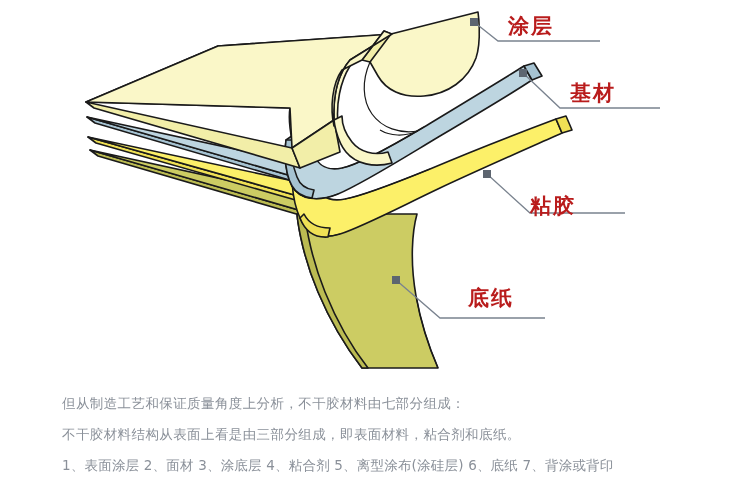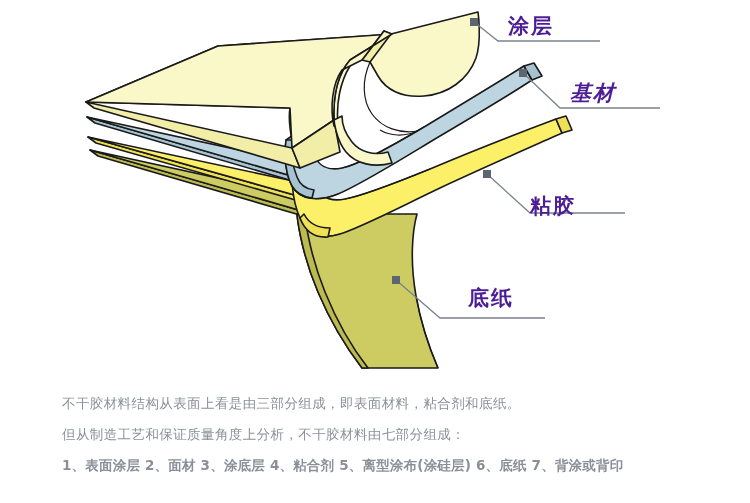--- a/index.html
+++ b/index.html
@@ -26,46 +26,45 @@
     position: absolute;
     left: 0; top: 0;
     width: 750px;
     height: 380px;
   }
   .label-text {
     position: absolute;
     font-family: "DejaVu Sans", "Liberation Sans", sans-serif;
     font-size: 21px;
     font-weight: 600;
-    color: #4c1d95;
+    color: #b91c1c;
     letter-spacing: 2px;
     white-space: nowrap;
   }
   #callout-coating   { left: 508px; top: 12px; }
-  #callout-substrate { left: 570px; top: 79px; font-style: italic; }
+  #callout-substrate { left: 570px; top: 79px; }
   #callout-adhesive  { left: 530px; top: 180px; margin-top: 12px; }
   #callout-liner     { left: 468px; top: 284px; }
 
   #caption {
     position: absolute;
     left: 62px;
     top: 388px;
     width: 660px;
   }
   .caption-line {
     font-family: "DejaVu Sans", "Liberation Sans", sans-serif;
     font-size: 13.5px;
     color: #8a9099;
     line-height: 31px;
     white-space: nowrap;
     letter-spacing: 0.4px;
   }
   .caption-line.list {
     letter-spacing: 0.2px;
-    font-weight: bold;
   }
 </style>
 </head>
 <body>
 
 <div id="stage">
 
   <svg id="diagram" viewBox="0 0 750 380">
     <defs>
       <style>
@@ -217,18 +216,18 @@
 
   <div class="label-text" id="callout-coating">涂层</div>
 
   <div class="label-text" id="callout-substrate">基材</div>
 
   <div class="label-text" id="callout-adhesive">粘胶</div>
 
   <div class="label-text" id="callout-liner">底纸</div>
 
   <div id="caption">
+    <div class="caption-line">但从制造工艺和保证质量角度上分析，不干胶材料由七部分组成：</div>
     <div class="caption-line">不干胶材料结构从表面上看是由三部分组成，即表面材料，粘合剂和底纸。</div>
-    <div class="caption-line">但从制造工艺和保证质量角度上分析，不干胶材料由七部分组成：</div>
     <div class="caption-line list">1、表面涂层  2、面材  3、涂底层  4、粘合剂  5、离型涂布(涂硅层)  6、底纸  7、背涂或背印</div>
   </div>
 
 </div>
 
 </body></html>

